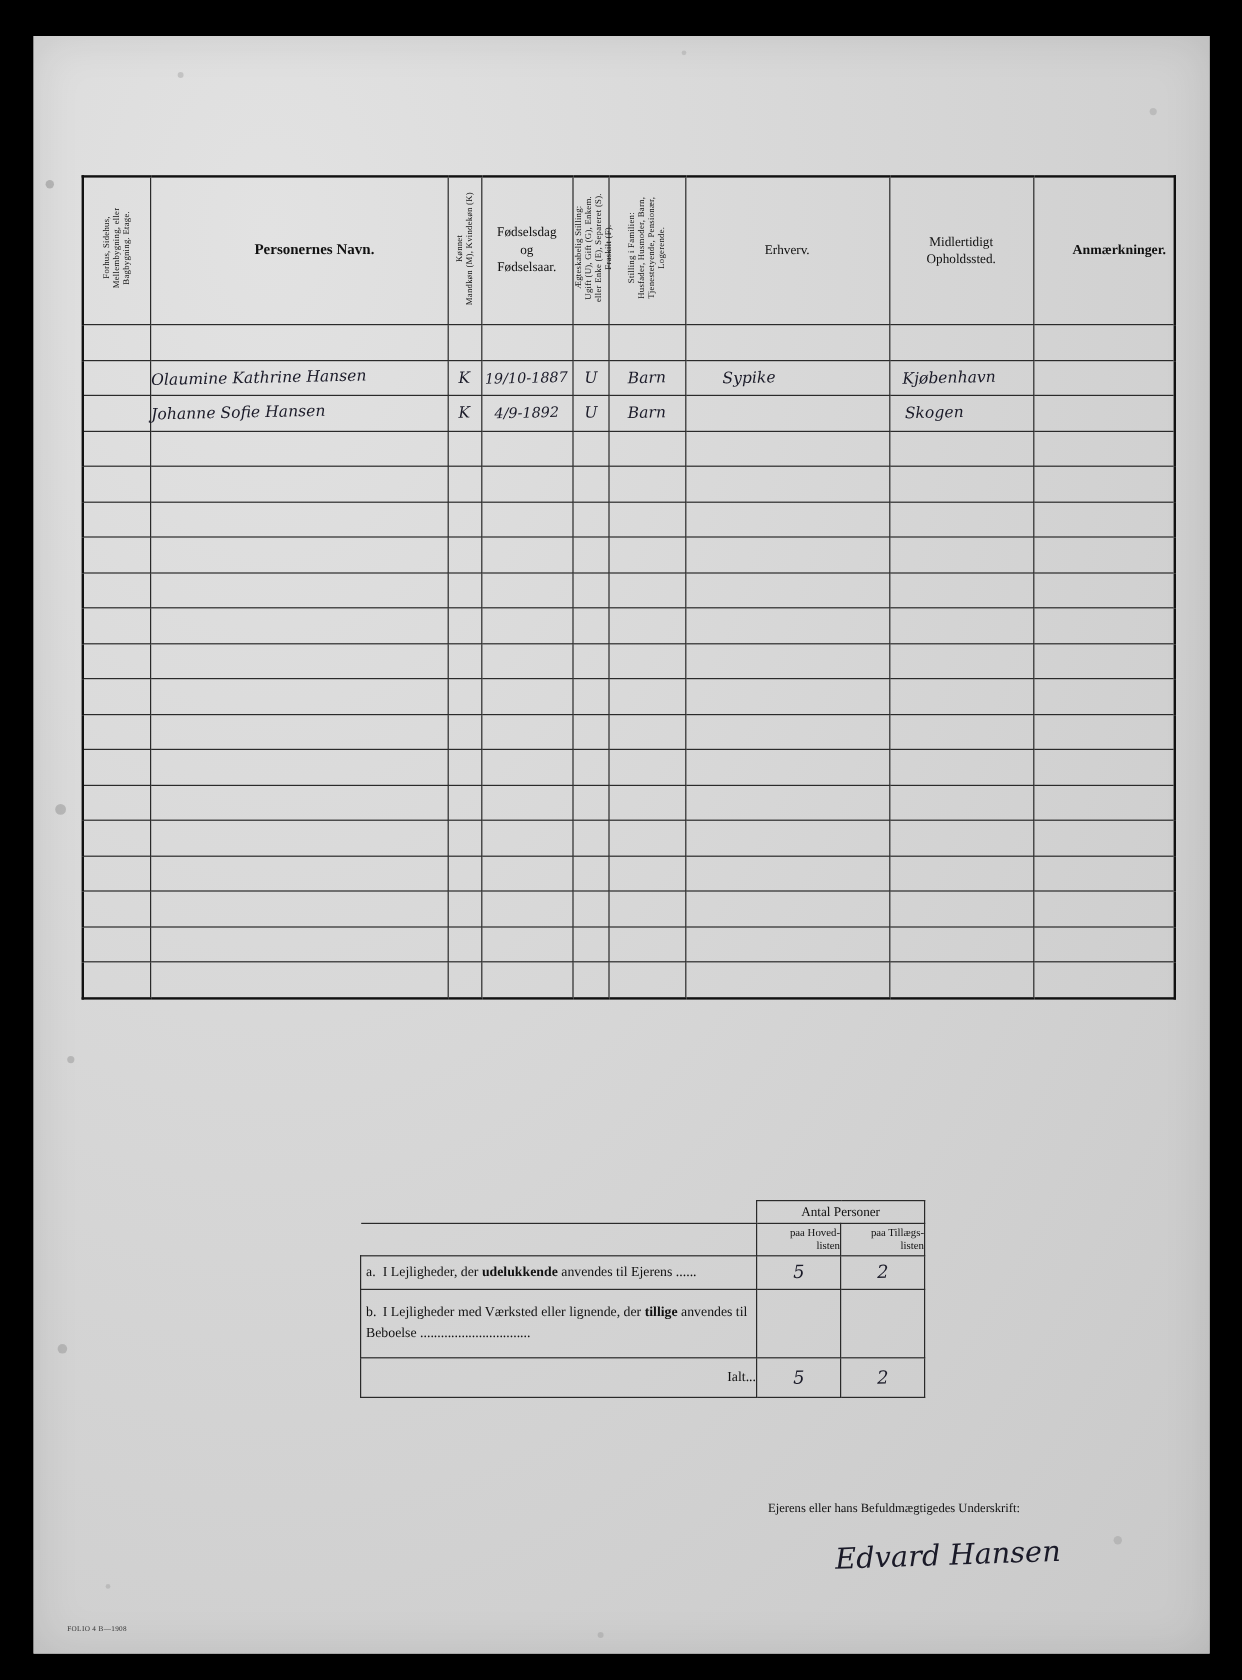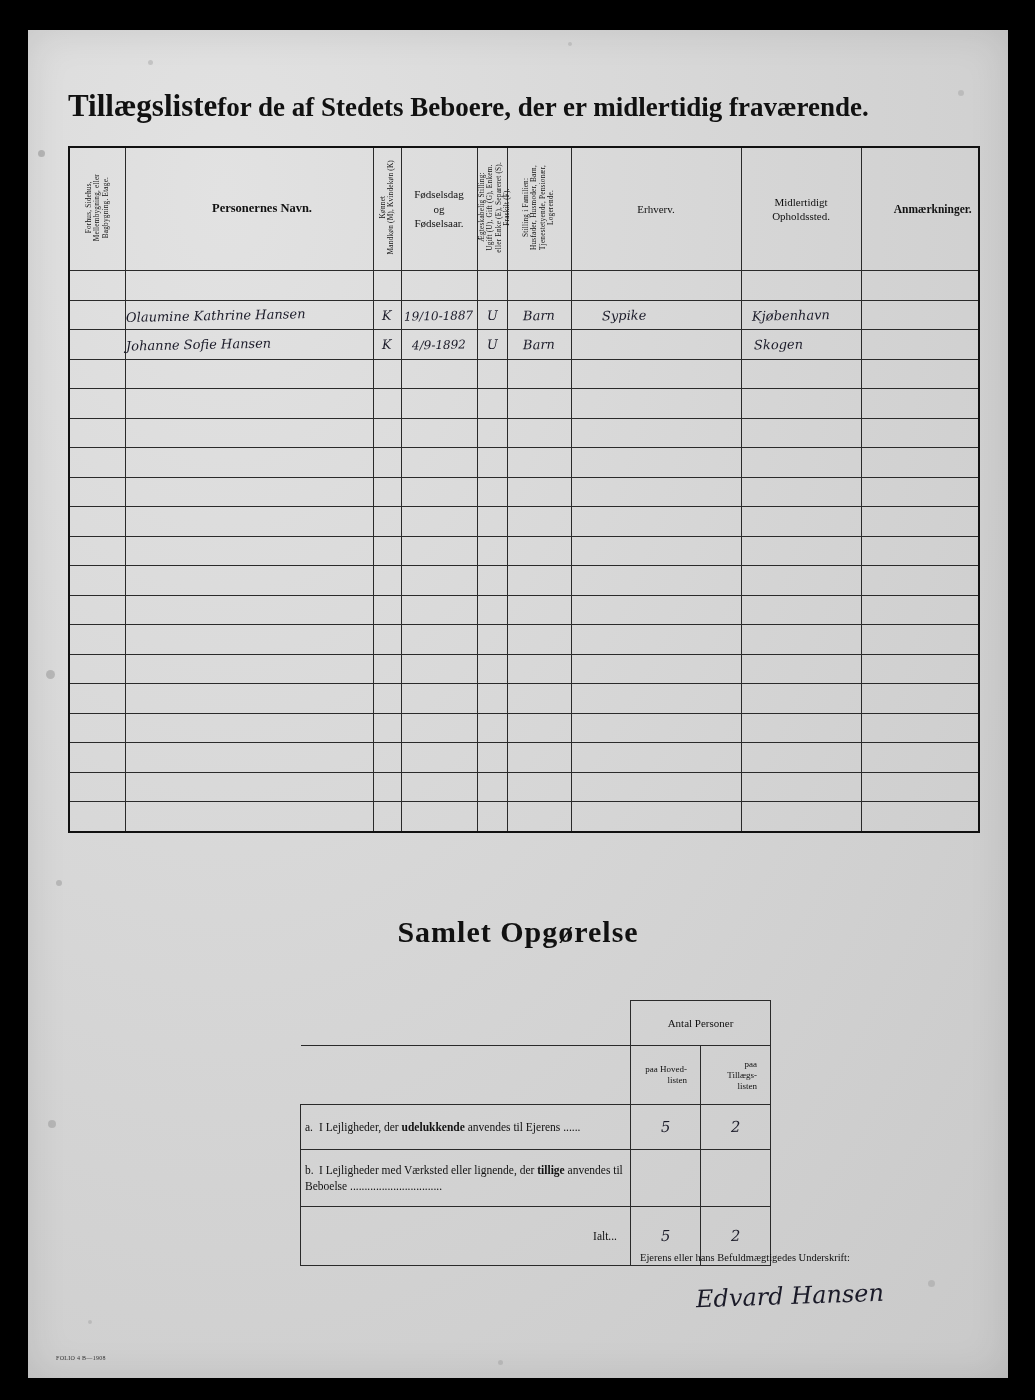--- a/index.html
+++ b/index.html
@@ -143,21 +143,21 @@
   #sumtable {
     position: absolute;
     left: 272px;
     top: 970px;
     width: 470px;
     border-collapse: collapse;
     table-layout: fixed;
   }
   #sumtable td {
     border: 1px solid #2a2a2a;
-    padding: 13px;
+    padding: 0;
     vertical-align: middle;
     font-size: 11.5px;
     color: #111;
   }
   #sumtable td.noborder {
     border: none;
   }
   #sumtable .hdr-antal {
     text-align: center;
     font-size: 11px;
@@ -212,23 +212,20 @@
     color: #333;
     letter-spacing: 0.3px;
   }
 </style>
 </head>
 <body>
 
 <div id="page">
   <div id="paper">
 
-    <div id="title">
-      <span class="big">Tillægsliste</span><span>for de af Stedets Beboere, der er midlertidig fraværende.</span>
-    </div>
 
     <table id="maintable">
       <colgroup>
         <col style="width:56px">
         <col style="width:248px">
         <col style="width:28px">
         <col style="width:76px">
         <col style="width:30px">
         <col style="width:64px">
         <col style="width:170px">
@@ -523,21 +520,20 @@
             <td class=" outer-bottom"></td>
             <td class=" outer-bottom"></td>
             <td class=" outer-bottom"></td>
             <td class=" outer-bottom"></td>
             <td class=" outer-bottom"></td>
             <td class="outer-right outer-bottom"></td>
           </tr>
         </tbody>
     </table>
 
-    <div id="sum-title">Samlet Opgørelse</div>
 
     <table id="sumtable">
       <colgroup>
         <col style="width:330px">
         <col style="width:70px">
         <col style="width:70px">
       </colgroup>
       <tbody>
         <tr>
           <td class="noborder" style="border-bottom:1px solid #2a2a2a"></td>

